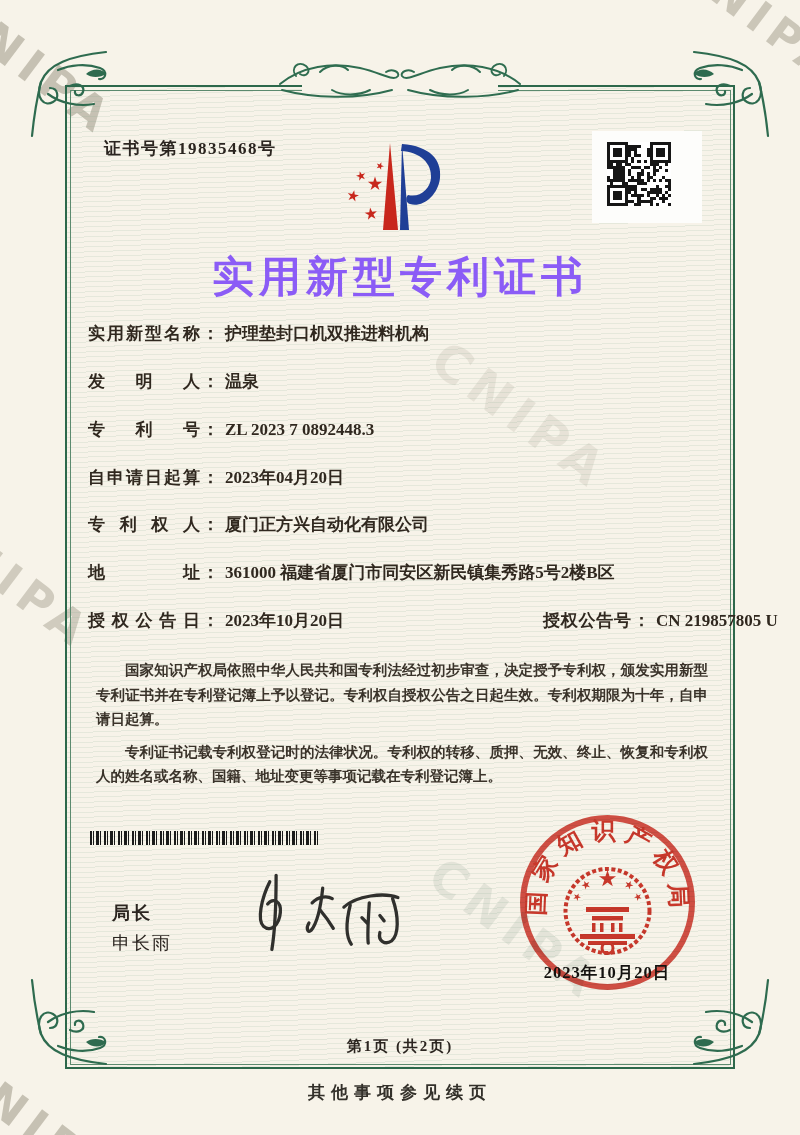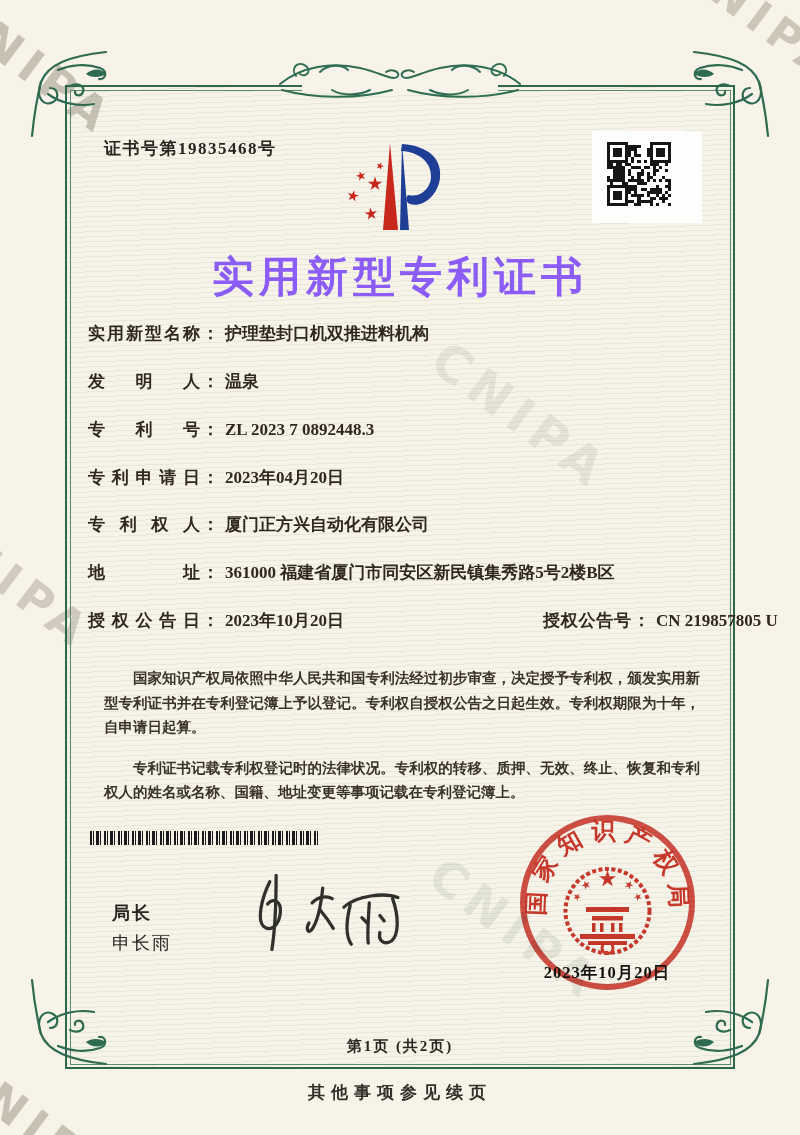--- a/index.html
+++ b/index.html
@@ -33,21 +33,21 @@
          font-size:42px;font-weight:700;letter-spacing:5px;color:#8b5cf6;}
 
   .field-row{position:absolute;left:88px;font-size:17px;font-weight:600;white-space:nowrap;color:#30281f;}
   .flabel{display:inline-block;width:112px;text-align:justify;text-align-last:justify;}
   .fcolon{display:inline-block;margin:0 6px 0 2px;}
   .grant2{position:absolute;left:455px;top:0;white-space:nowrap;}
   .glabel{display:inline-block;width:88px;text-align:justify;text-align-last:justify;}
 
   .paras{position:absolute;left:88px;top:650px;width:628px;font-size:14.5px;line-height:24.5px;
          font-weight:600;color:#3a332a;text-align:justify;}
-  .paras p{margin:16px;text-indent:2em;}
+  .paras p{margin:8px;text-indent:2em;}
 
   .barcode{position:absolute;left:90px;top:831px;width:228px;height:14px;
     background:repeating-linear-gradient(90deg,#1a1a1a 0 2px,transparent 2px 3px,#1a1a1a 3px 4px,
       transparent 4px 6px,#1a1a1a 6px 9px,transparent 9px 10px,#1a1a1a 10px 11px,transparent 11px 14px);}
 
   .sig-title{position:absolute;left:112px;top:901px;font-size:18px;font-weight:700;letter-spacing:2px;}
   .sig-name{position:absolute;left:112px;top:931px;font-size:18px;font-weight:400;letter-spacing:2px;}
   .sig-hand{position:absolute;left:238px;top:868px;width:180px;height:92px;}
 
   .seal{position:absolute;left:520px;top:815px;width:175px;height:175px;border-radius:50%;
@@ -162,21 +162,21 @@
   <div class="field-row" style="top:322px;">
     <span class="flabel">实用新型名称</span><span class="fcolon">：</span><span>护理垫封口机双推进料机构</span>
   </div>
   <div class="field-row" style="top:370px;">
     <span class="flabel">发明人</span><span class="fcolon">：</span><span>温泉</span>
   </div>
   <div class="field-row" style="top:418px;">
     <span class="flabel">专利号</span><span class="fcolon">：</span><span>ZL 2023 7 0892448.3</span>
   </div>
   <div class="field-row" style="top:466px;">
-    <span class="flabel">专利申请日</span><span class="fcolon">：</span><span>2023年04月20日</span>
+    <span class="flabel">自申请日起算</span><span class="fcolon">：</span><span>2023年04月20日</span>
   </div>
   <div class="field-row" style="top:513px;">
     <span class="flabel">专利权人</span><span class="fcolon">：</span><span>厦门正方兴自动化有限公司</span>
   </div>
   <div class="field-row" style="top:561px;">
     <span class="flabel">地址</span><span class="fcolon">：</span><span>361000 福建省厦门市同安区新民镇集秀路5号2楼B区</span>
   </div>
 
   <div class="field-row" style="top:609px;width:630px;">
     <span class="flabel">授权公告日</span><span class="fcolon">：</span><span>2023年10月20日</span>

